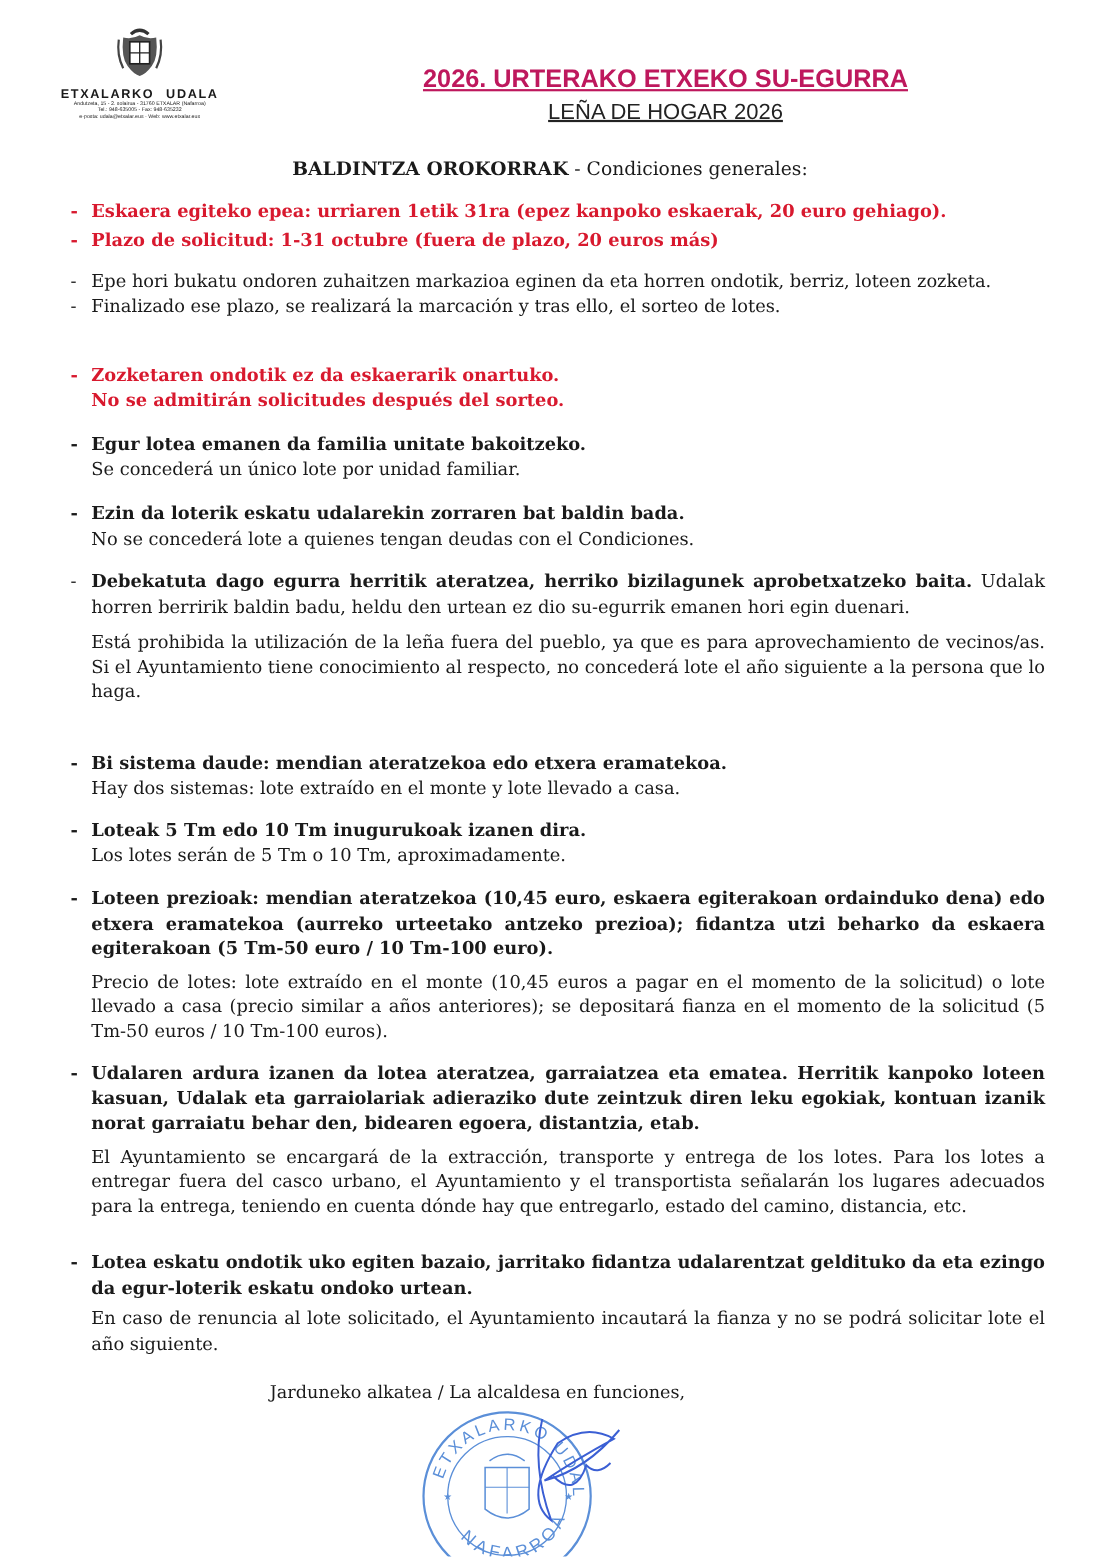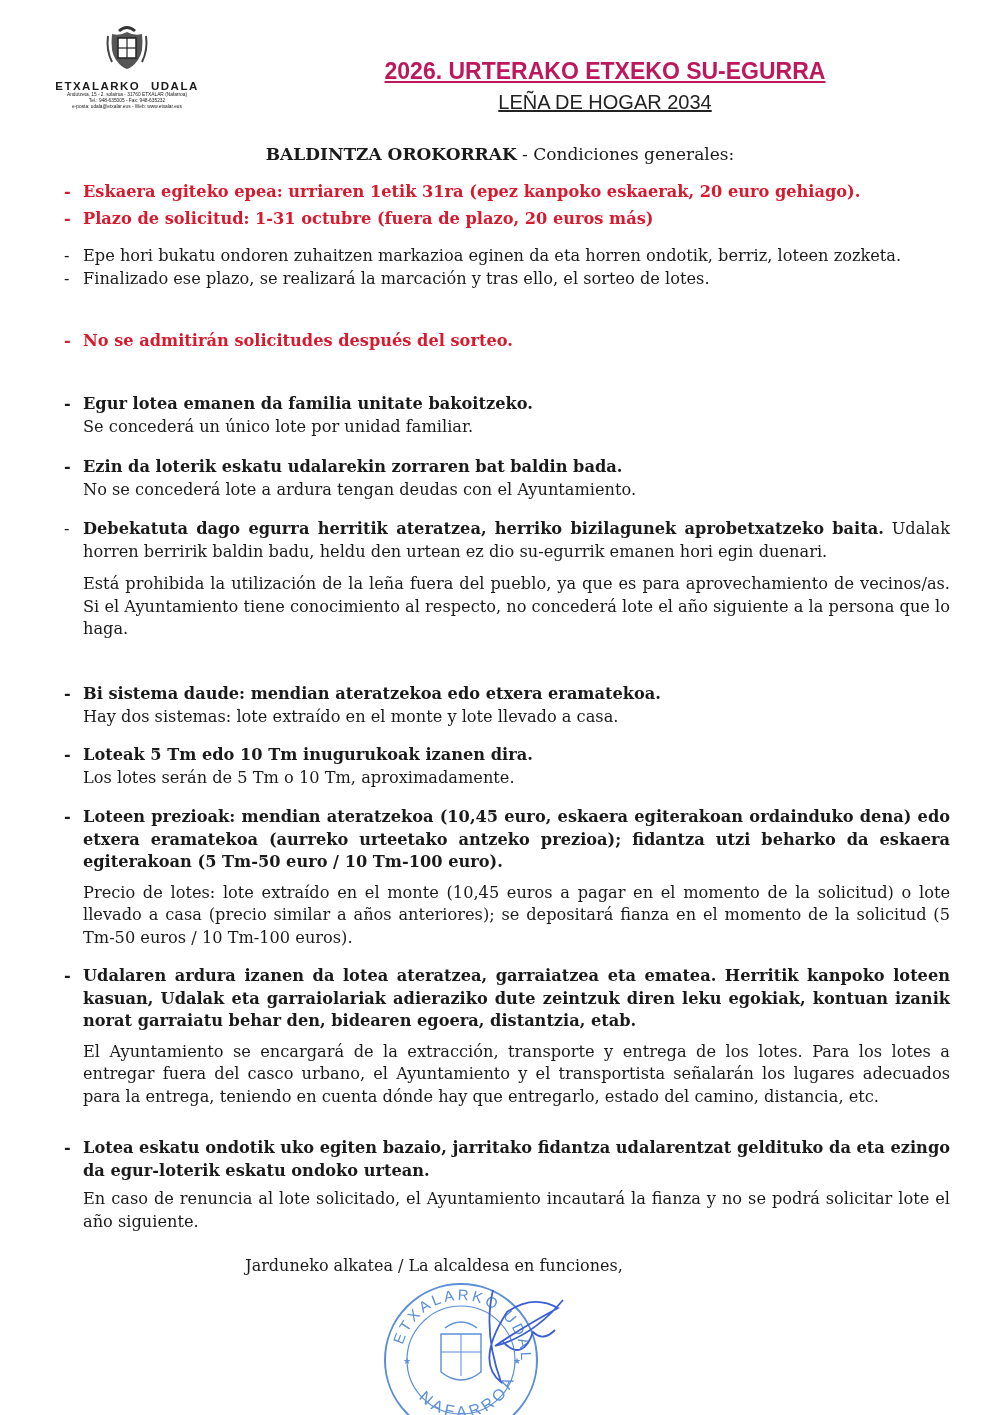--- a/index.html
+++ b/index.html
@@ -37,50 +37,50 @@
     <path d="M4 14 Q2 28 8 40 M42 14 Q44 28 38 40" stroke="#444" stroke-width="2" fill="none"></path>
   </svg>
   <div class="org-name">ETXALARKO UDALA</div>
   <div class="org-line">Andutzeta, 15 - 2. solairua - 31760 ETXALAR (Nafarroa)</div>
   <div class="org-line">Tel.: 948-635005 - Fax: 948-635232</div>
   <div class="org-line">e-posta: udala@etxalar.eus - Web: www.etxalar.eus</div>
 </div>
 
 <div class="title-block">
   <div class="title-main">2026. URTERAKO ETXEKO SU-EGURRA</div>
-  <div class="title-sub">LEÑA DE HOGAR 2034</div>
+  <div class="title-sub">LEÑA DE HOGAR 2026</div>
 </div>
 
 <div class="section-head">
   <b>BALDINTZA OROKORRAK</b><span> - </span><span>Condiciones generales:</span>
 </div>
 
 <div class="content" style="top:181px;">
   <div class="item line red"><span class="dash">-</span><span>Eskaera egiteko epea: urriaren 1etik 31ra (epez kanpoko eskaerak, 20 euro gehiago).</span></div>
   <div class="item line red" style="margin-top:4px;"><span class="dash">-</span><span>Plazo de solicitud: 1-31 octubre (fuera de plazo, 20 euros más)</span></div>
 </div>
 
 <div class="content" style="top:245px;">
   <div class="item line"><span class="dash">-</span><span>Epe hori bukatu ondoren zuhaitzen markazioa eginen da eta horren ondotik, berriz, loteen zozketa.</span></div>
   <div class="item line"><span class="dash">-</span><span>Finalizado ese plazo, se realizará la marcación y tras ello, el sorteo de lotes.</span></div>
 </div>
 
 <div class="content" style="top:330px;">
-  <div class="item line red"><span class="dash">-</span></div>
+  <div class="item line red"><span class="dash">-</span><span>Zozketaren ondotik ez da eskaerarik onartuko.</span></div>
   <div class="es line red">No se admitirán solicitudes después del sorteo.</div>
 </div>
 
 <div class="content" style="top:393px;">
   <div class="item line bold"><span class="dash">-</span><span>Egur lotea emanen da familia unitate bakoitzeko.</span></div>
   <div class="es line">Se concederá un único lote por unidad familiar.</div>
 </div>
 
 <div class="content" style="top:456px;">
   <div class="item line bold"><span class="dash">-</span><span>Ezin da loterik eskatu udalarekin zorraren bat baldin bada.</span></div>
-  <div class="es line">No se concederá lote a ardura tengan deudas con el Ayuntamiento.</div>
+  <div class="es line">No se concederá lote a quienes tengan deudas con el Condiciones.</div>
 </div>
 
 <div class="content" style="top:518px;">
   <div class="item line"><span class="dash">-</span><span class="bold">Debekatuta dago egurra herritik ateratzea, herriko bizilagunek aprobetxatzeko baita.</span> <span>Udalak horren berririk baldin badu, heldu den urtean ez dio su-egurrik emanen hori egin duenari.</span></div>
   <div class="es line" style="margin-top:10px;">Está prohibida la utilización de la leña fuera del pueblo, ya que es para aprovechamiento de vecinos/as. Si el Ayuntamiento tiene conocimiento al respecto, no concederá lote el año siguiente a la persona que lo haga.</div>
 </div>
 
 <div class="content" style="top:683px;">
   <div class="item line bold"><span class="dash">-</span><span>Bi sistema daude: mendian ateratzekoa edo etxera eramatekoa.</span></div>
   <div class="es line">Hay dos sistemas: lote extraído en el monte y lote llevado a casa.</div>

